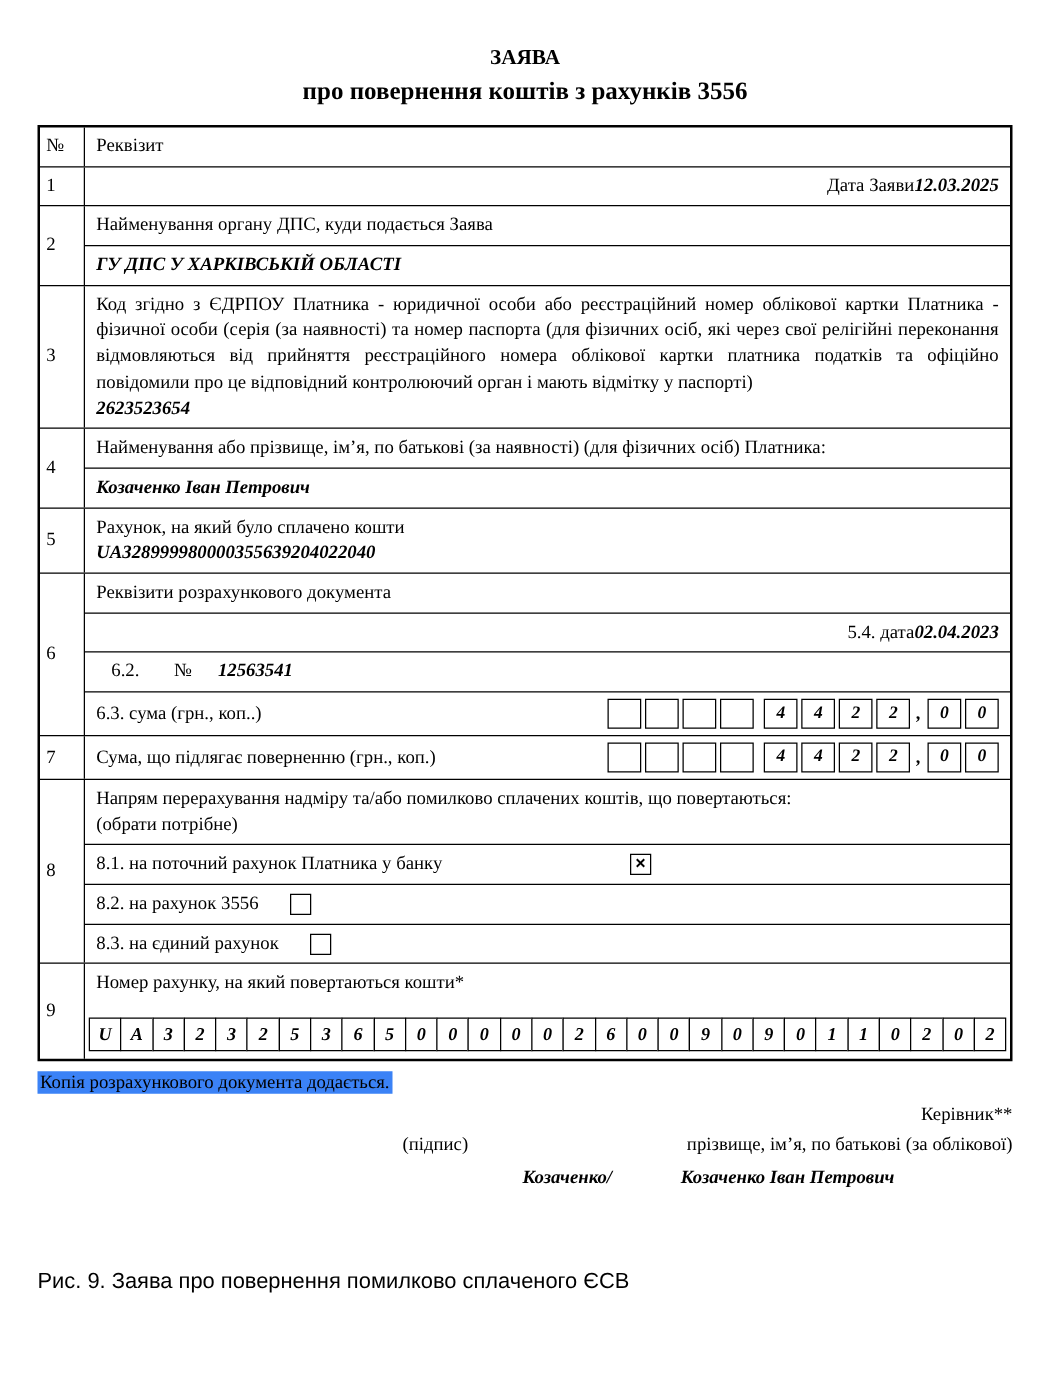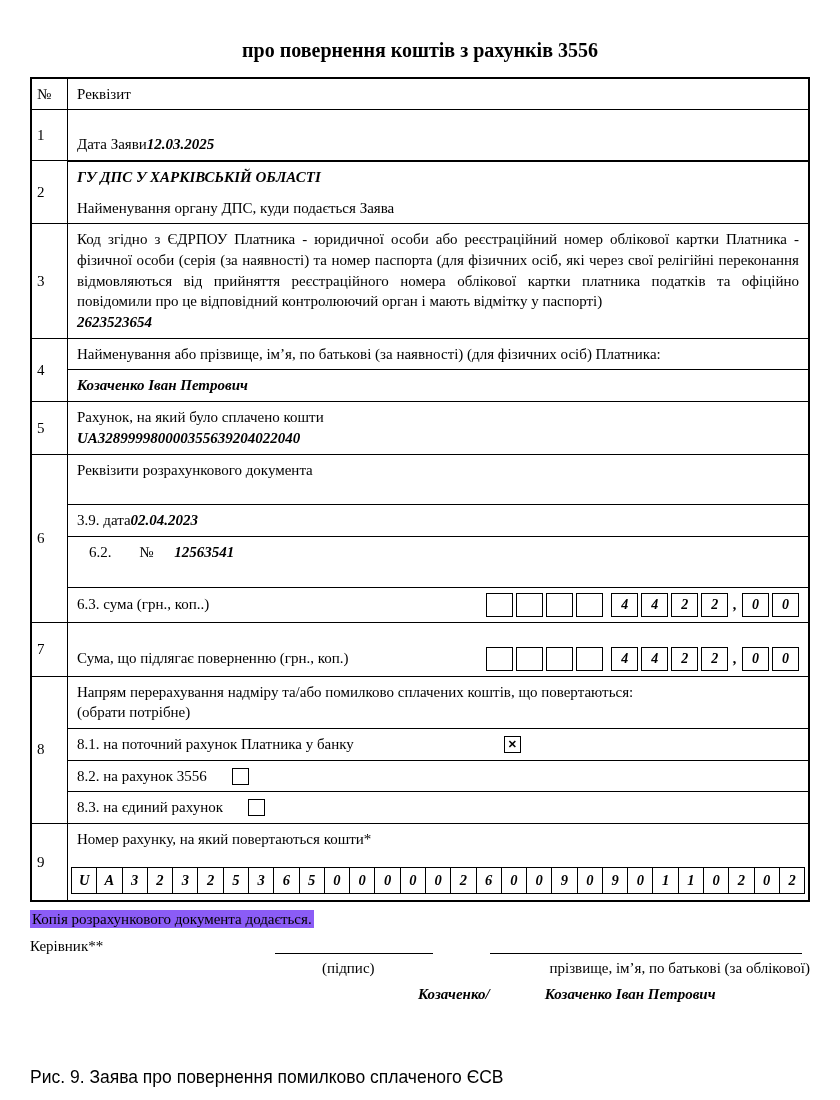--- a/index.html
+++ b/index.html
@@ -8,21 +8,21 @@
   .page{padding:34px 30px 0 30px;}
   .title{text-align:center;font-weight:700;font-size:17px;}
   .subtitle{text-align:center;font-weight:700;font-size:20px;margin-top:3px;}
   .form-table{border:2px solid #000;margin-top:12px;}
   .trow{display:flex;border-top:1px solid #000;align-items:stretch;}
   .trow.first{border-top:none;}
   .numcell{flex:0 0 28px;border-right:1px solid #000;display:flex;align-items:center;padding:2px 2px 2px 5px;}
   .contentcell{flex:1;min-width:0;display:flex;flex-direction:column;justify-content:center;}
   .sub{padding:5px 9px;}
   .lt{border-top:1px solid #000;}
-  .flexrow{display:flex;justify-content:flex-start;align-items:center;margin-top:19px;}
+  .flexrow{display:flex;justify-content:flex-end;align-items:center;}
   .bi{font-weight:700;font-style:italic;}
   .just{text-align:justify;}
   .wrap650{max-width:660px;}
   .cellswrap{display:inline-flex;align-items:center;margin-left:auto;}
   .cells{display:inline-flex;gap:3px;}
   .cells + .cells{margin-left:8px;}
   .box{width:25px;height:22px;border:1px solid #000;display:inline-flex;align-items:center;justify-content:center;
        font-weight:700;font-style:italic;font-size:14px;background:#fff;}
   .comma{margin:0 5px;font-weight:700;font-style:italic;}
   .lbl7{max-width:300px;}
@@ -30,39 +30,40 @@
   .val62{margin-left:17px;}
   .opt{display:flex;align-items:center;}
   .cb{flex:0 0 15px;width:15px;height:15px;border:1px solid #000;display:inline-flex;align-items:center;
       justify-content:center;font-size:11px;line-height:1;font-weight:700;}
   .cb.far{margin-left:150px;}
   .cb.near{margin-left:25px;}
   .iban{display:flex;margin:1px 3px 6px 3px;}
   .iban .box{flex:1;width:auto;height:25px;margin-left:-1px;font-size:14.5px;}
   .iban .box:first-child{margin-left:0;}
   .copy-note{margin-top:7px;}
-  .hl{background:#8b5cf6;padding:1px 2px;}
-  .sig-lines{display:flex;align-items:flex-end;margin-top:5px;height:22px;}
+  .hl{background:#3b82f6;padding:1px 2px;}
+  .sig-lines{display:flex;align-items:flex-end;margin-top:5px;height:22px;flex-direction:column;}
   .kerivnyk{flex:0 0 245px;}
   .sline{border-bottom:1px solid #000;height:16px;margin-bottom:2px;}
   .l1{width:158px;}
   .l2{width:312px;margin-left:57px;}
   .sig-caps{display:flex;margin-top:2px;align-items:flex-end;}
   .cap1{margin-left:292px;}
   .cap2{margin-left:auto;}
   .sig-names{display:flex;margin-top:5px;}
   .v1{margin-left:388px;}
   .v2{margin-left:55px;}
   .fig-caption{margin-top:60px;text-align:left;font-family:"Liberation Sans",sans-serif;font-size:17.5px;}
 </style>
 </head>
 <body>
 
 <div class="page">
 
+  <div class="title">ЗАЯВА</div>
   <div class="subtitle">про повернення коштів з рахунків 3556</div>
 
   <div class="form-table">
 
     <div class="trow first">
       <div class="numcell">№</div>
       <div class="contentcell">
         <div class="sub">Реквізит</div>
       </div>
     </div>
@@ -73,22 +74,22 @@
         <div class="sub flexrow">
           <span>Дата Заяви</span>
           <span class="bi">12.03.2025</span>
         </div>
       </div>
     </div>
 
     <div class="trow">
       <div class="numcell">2</div>
       <div class="contentcell">
+        <div class="sub">Найменування органу ДПС, куди подається Заява</div>
         <div class="sub lt bi">ГУ ДПС У ХАРКІВСЬКІЙ ОБЛАСТІ</div>
-        <div class="sub">Найменування органу ДПС, куди подається Заява</div>
       </div>
     </div>
 
     <div class="trow">
       <div class="numcell">3</div>
       <div class="contentcell">
         <div class="sub">
           <div class="just">Код згідно з ЄДРПОУ Платника - юридичної особи або реєстраційний номер облікової картки Платника - фізичної особи (серія (за наявності) та номер паспорта (для фізичних осіб, які через свої релігійні переконання відмовляються від прийняття реєстраційного номера облікової картки платника податків та офіційно повідомили про це відповідний контролюючий орган і мають відмітку у паспорті)</div>
           <div class="bi">2623523654</div>
         </div>
@@ -113,21 +114,21 @@
           <div class="bi">UA328999980000355639204022040</div>
         </div>
       </div>
     </div>
 
     <div class="trow">
       <div class="numcell">6</div>
       <div class="contentcell">
         <div class="sub">Реквізити розрахункового документа</div>
         <div class="sub lt flexrow">
-          <span>3.9. дата</span>
+          <span>5.4. дата</span>
           <span class="bi">02.04.2023</span>
         </div>
         <div class="sub lt" style="padding-left:21px;">
           <span>6.2.</span>
           <span class="no62">№</span>
           <span class="bi val62">12563541</span>
         </div>
         <div class="sub lt flexrow">
           <span>6.3. сума (грн., коп..)</span>
           <span class="cellswrap">

